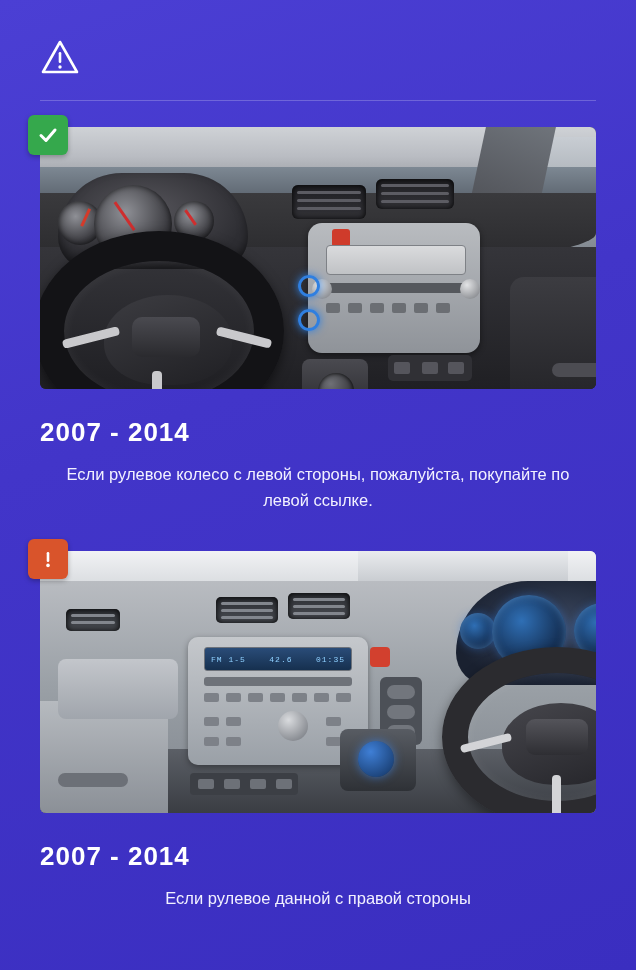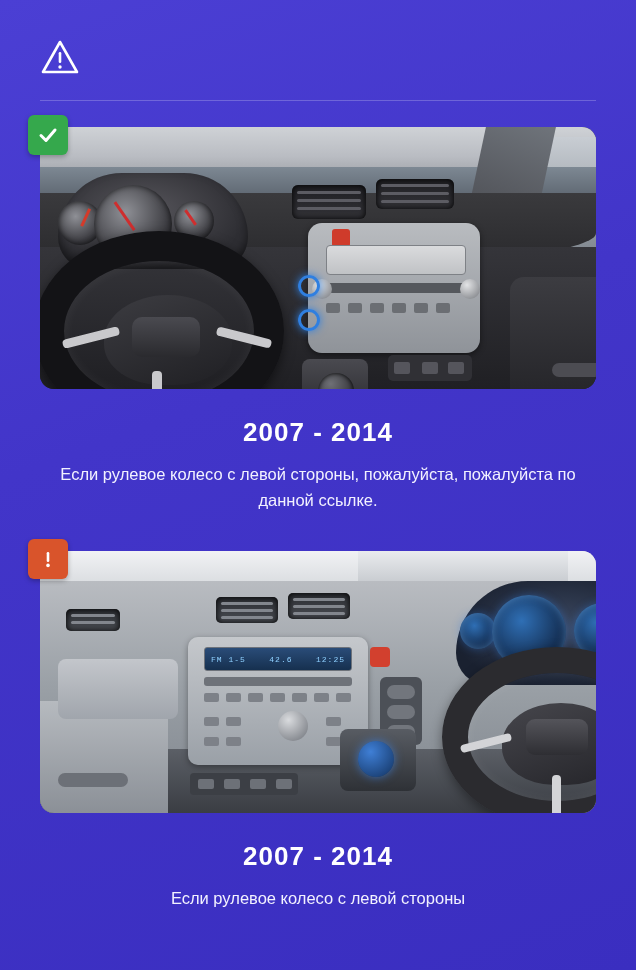--- a/index.html
+++ b/index.html
@@ -51,41 +51,40 @@
   .photo-wrap {
     position: relative;
     width: 100%;
     border-radius: 3px;
     overflow: visible;
   }
   .photo {
     position: relative;
     width: 100%;
     height: 262px;
-    border-radius: 14px;
+    border-radius: 6px;
     overflow: hidden;
   }
   .badge {
     position: absolute;
     top: -12px;
     left: -12px;
     width: 40px;
     height: 40px;
     border-radius: 6px;
     display: flex;
     align-items: center;
     justify-content: center;
     z-index: 5;
     box-shadow: 0 2px 5px rgba(0,0,0,0.28);
   }
   .badge.ok { background: #35a84c; }
   .badge.warn { background: #d9542b; }
   .badge svg { display: block; }
   .caption-year {
-    text-align: center;
     font-size: 26px;
     font-weight: bold;
     letter-spacing: 1px;
     margin-top: 28px;
   }
   .caption-text {
     text-align: center;
     font-size: 16.5px;
     line-height: 1.55;
     margin-top: 14px;
@@ -442,21 +441,21 @@
 
         <div class="d1-wheel"></div>
         <div class="d1-wheel-hub"></div>
         <div class="d1-airbag"></div>
         <div class="d1-wheel-spoke d1-sp1"></div>
         <div class="d1-wheel-spoke d1-sp2"></div>
         <div class="d1-wheel-spoke d1-sp3"></div>
       </div>
     </div>
     <div class="caption-year">2007 - 2014</div>
-    <div class="caption-text">Если рулевое колесо с левой стороны, пожалуйста, пожалуйста по данной ссылке.</div>
+    <div class="caption-text">Если рулевое колесо с левой стороны, пожалуйста, покупайте по левой ссылке.</div>
   </div>
 
   <div class="block block-2">
     <div class="photo-wrap">
       <div class="badge warn">
         <svg width="22" height="22" viewBox="0 0 22 22">
           <rect x="9.7" y="4" width="2.6" height="10" rx="1.3" fill="#ffffff"></rect>
           <circle cx="11" cy="17.4" r="1.8" fill="#ffffff"></circle>
         </svg>
       </div>
@@ -481,21 +480,21 @@
         <div class="d2-vent d2-v2">
           <div class="slat" style="top:5px"></div>
           <div class="slat" style="top:12px"></div>
           <div class="slat" style="top:19px"></div>
         </div>
 
         <div class="d2-hu"></div>
         <div class="d2-hu-screen">
           <span>FM 1-5</span>
           <span>42.6</span>
-          <span>12:25</span>
+          <span>01:35</span>
         </div>
         <div class="d2-hu-slot"></div>
         <div class="d2-hu-btn" style="left:164px; top:142px;"></div>
         <div class="d2-hu-btn" style="left:186px; top:142px;"></div>
         <div class="d2-hu-btn" style="left:208px; top:142px;"></div>
         <div class="d2-hu-btn" style="left:230px; top:142px;"></div>
         <div class="d2-hu-btn" style="left:252px; top:142px;"></div>
         <div class="d2-hu-btn" style="left:274px; top:142px;"></div>
         <div class="d2-hu-btn" style="left:296px; top:142px;"></div>
         <div class="d2-hu-btn" style="left:164px; top:166px;"></div>
@@ -528,16 +527,16 @@
 
         <div class="d2-wheel"></div>
         <div class="d2-hub"></div>
         <div class="d2-airbag"></div>
         <div class="d2-spoke d2-s1"></div>
 
         <div class="d2-spoke d2-s3"></div>
       </div>
     </div>
     <div class="caption-year">2007 - 2014</div>
-    <div class="caption-text">Если рулевое колесо с левой стороны</div>
+    <div class="caption-text">Если рулевое данной с правой стороны</div>
   </div>
 
 </div>
 
 </body></html>

